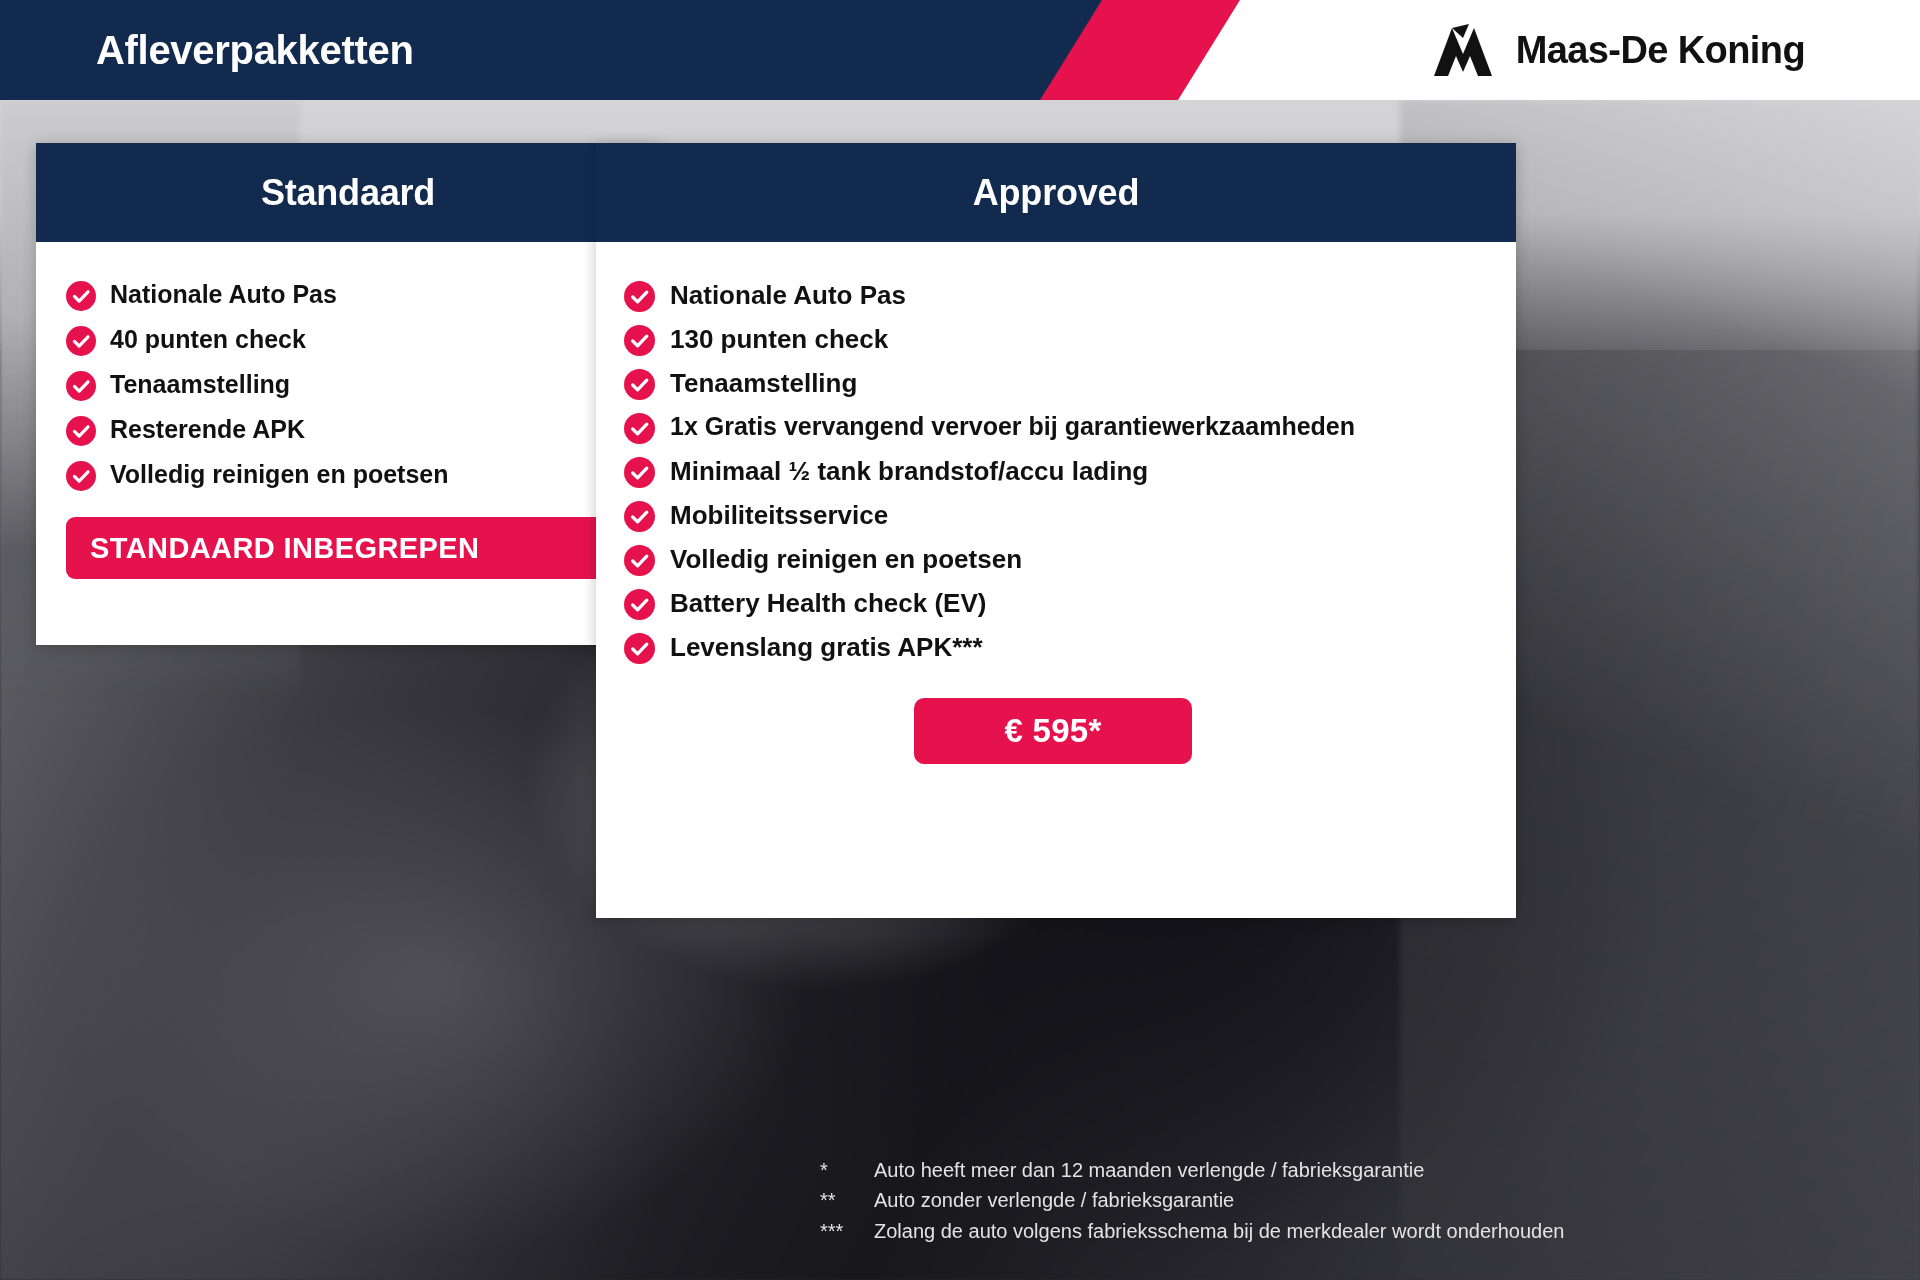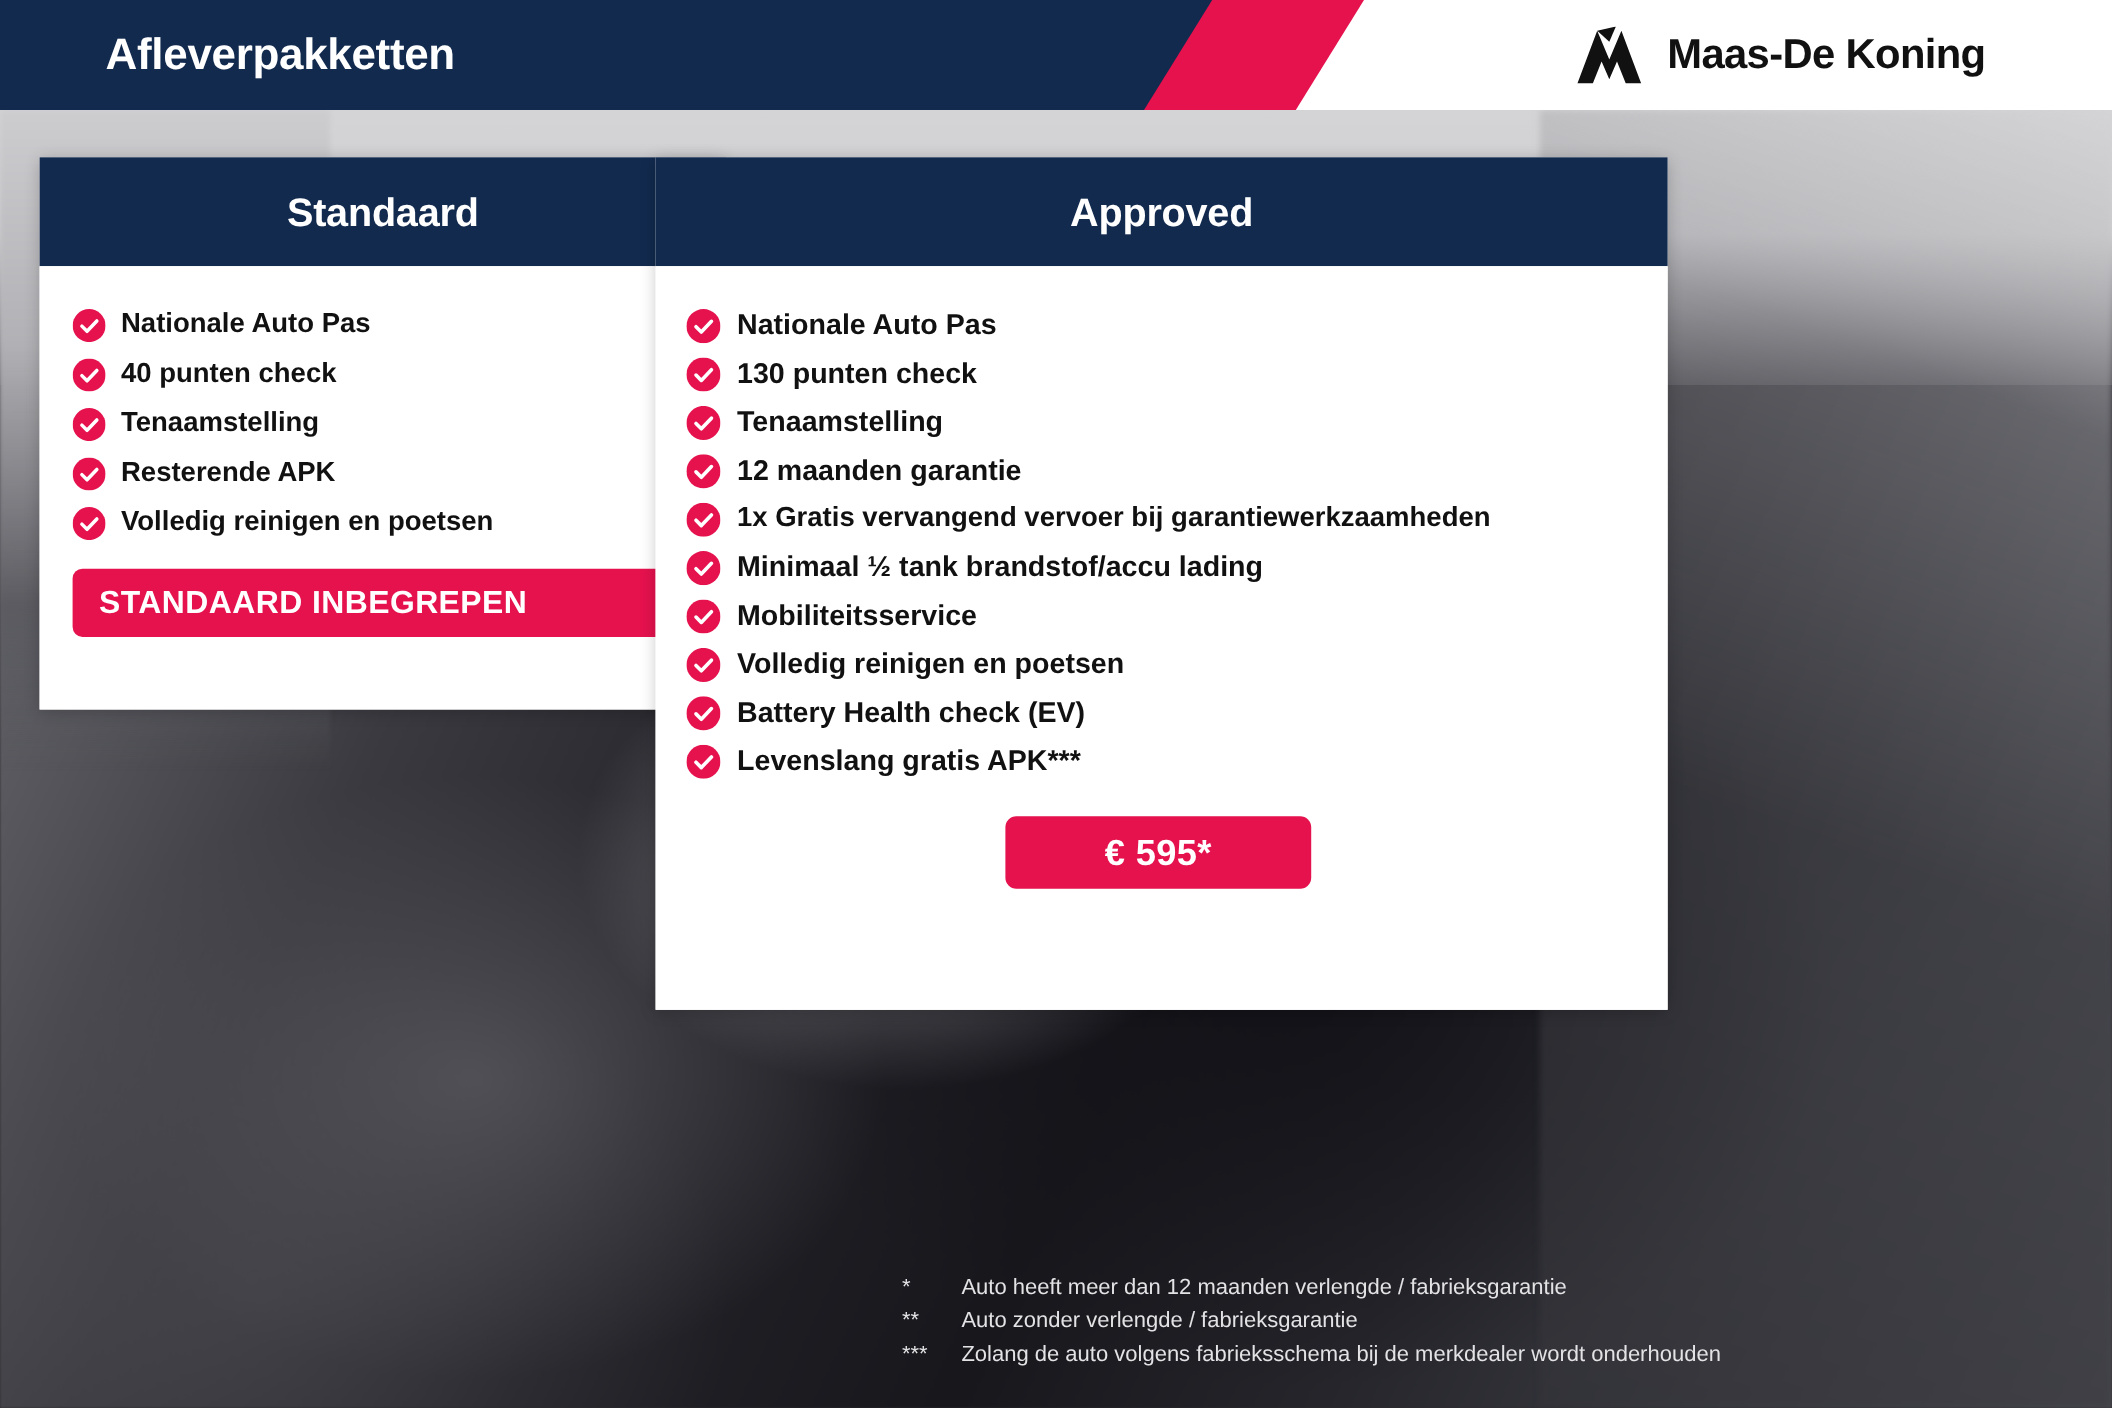--- a/index.html
+++ b/index.html
@@ -209,27 +209,20 @@
           <circle cx="16" cy="16" r="16" fill="#e5124e"></circle>
           <path d="M9 16.5 L14 21.5 L23.5 11.5" stroke="#fff" stroke-width="3.4" fill="none" stroke-linecap="round" stroke-linejoin="round"></path>
         </svg>
       <span class="feat-text">Tenaamstelling</span>
     </div>
     <div class="feat">
       <svg class="check" viewBox="0 0 32 32">
           <circle cx="16" cy="16" r="16" fill="#e5124e"></circle>
           <path d="M9 16.5 L14 21.5 L23.5 11.5" stroke="#fff" stroke-width="3.4" fill="none" stroke-linecap="round" stroke-linejoin="round"></path>
         </svg>
-      <span class="feat-text">12 maanden garantie</span>
-    </div>
-    <div class="feat">
-      <svg class="check" viewBox="0 0 32 32">
-          <circle cx="16" cy="16" r="16" fill="#e5124e"></circle>
-          <path d="M9 16.5 L14 21.5 L23.5 11.5" stroke="#fff" stroke-width="3.4" fill="none" stroke-linecap="round" stroke-linejoin="round"></path>
-        </svg>
       <span class="feat-text" style="font-size:25px">1x Gratis vervangend vervoer bij garantiewerkzaamheden</span>
     </div>
     <div class="feat">
       <svg class="check" viewBox="0 0 32 32">
           <circle cx="16" cy="16" r="16" fill="#e5124e"></circle>
           <path d="M9 16.5 L14 21.5 L23.5 11.5" stroke="#fff" stroke-width="3.4" fill="none" stroke-linecap="round" stroke-linejoin="round"></path>
         </svg>
       <span class="feat-text">Minimaal ½ tank brandstof/accu lading</span>
     </div>
     <div class="feat">

